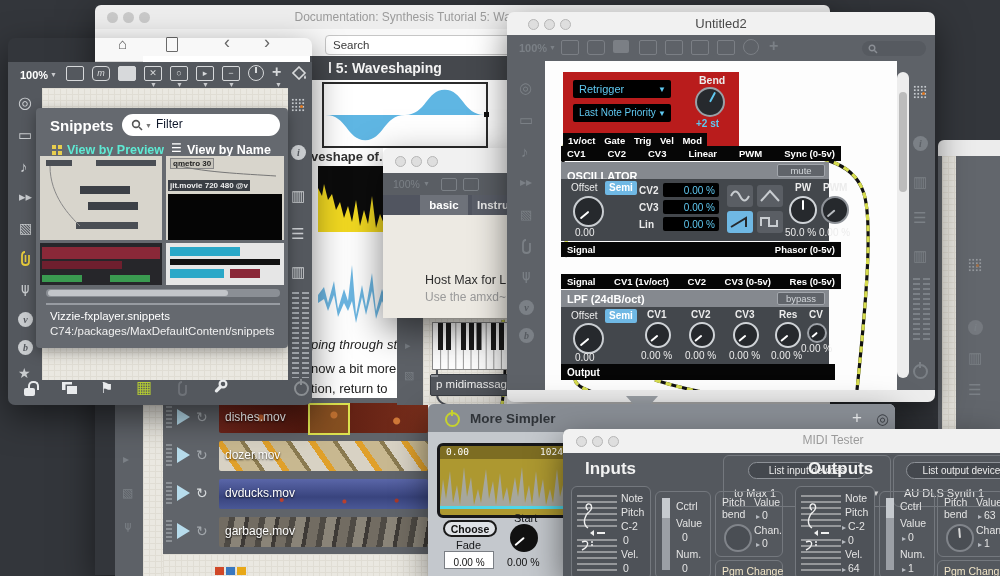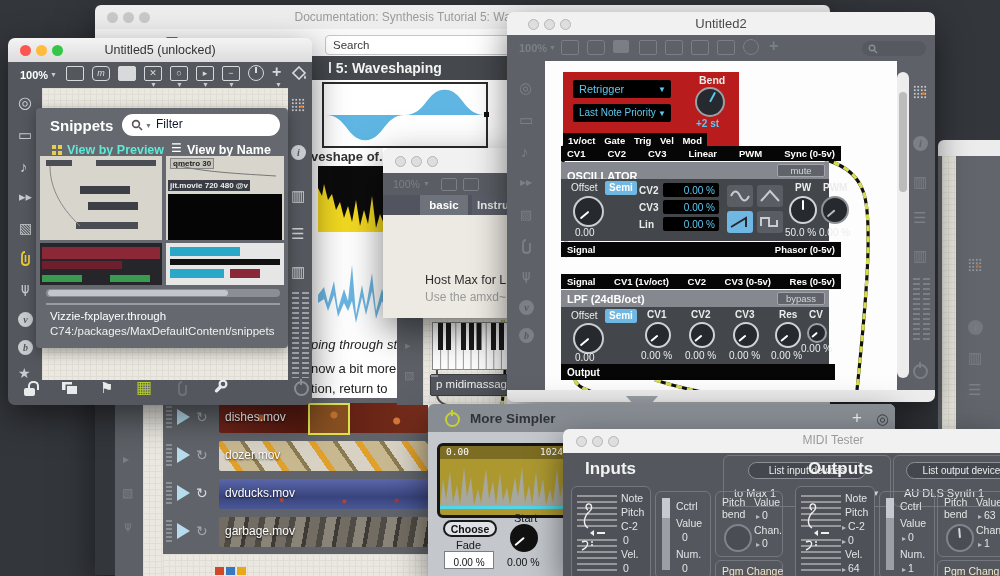--- a/index.html
+++ b/index.html
@@ -224,26 +224,20 @@
         <span style="font-size:11.5px;font-weight:bold;color:#e8e8e8;padding-left:5px">Instrume</span>
       </div>
     </div>
     <div class="a" style="left:0;top:67px;width:130px;height:103px;background:#edeae3;overflow:hidden">
       <span class="t" style="left:42px;top:58px;font-size:12.5px;color:#2e2e2e">Host Max for Live de</span>
       <span class="t" style="left:42px;top:76px;font-size:12px;color:#9a9a9a">Use the amxd~ obje</span>
     </div>
   </div>
 
   <div class="win" style="left:8px;top:38px;width:304px;height:367px;border-radius:7px">
-    <div class="tbar" style="height:24px;border-radius:7px 7px 0 0">
-      <span class="tl" style="left:12px;top:7px;background:#f95750"></span>
-      <span class="tl" style="left:28px;top:7px;background:#fdbc40"></span>
-      <span class="tl" style="left:44px;top:7px;background:#35c649"></span>
-      <span class="t" style="left:60px;top:5px;width:184px;text-align:center;font-size:12.5px;color:#333">Untitled5 (unlocked)</span>
-    </div>
     <div class="a chrome" style="left:0;top:24px;width:304px;height:343px;border-radius:0 0 7px 7px"></div>
 
     <span class="t" style="left:12px;top:31px;font-size:11px;color:#fff;font-weight:bold">100%</span>
     <span class="t" style="left:42px;top:33px;font-size:7px;color:#c9cbce">▼</span>
     <div class="tbicon" style="left:58px;top:28px"></div>
     <div class="tbicon" style="left:84px;top:28px;border-radius:4px;font-style:italic">m</div>
     <div class="tbicon" style="left:110px;top:28px;background:#d7d9db"></div>
     <div class="tbicon" style="left:136px;top:28px">✕</div>
     <div class="tbicon" style="left:162px;top:28px">○</div>
     <div class="tbicon" style="left:188px;top:28px">▸</div>
@@ -330,21 +324,21 @@
       <div class="a" style="left:130px;top:135px;width:118px;height:42px;background:#e6e6e6;overflow:hidden">
         <span class="a" style="left:4px;top:4px;width:70px;height:9px;background:#2aa8c8"></span>
         <span class="a" style="left:4px;top:16px;width:110px;height:6px;background:#111"></span>
         <span class="a" style="left:4px;top:26px;width:54px;height:9px;background:#2aa8c8"></span>
         <span class="a" style="left:64px;top:26px;width:30px;height:9px;background:#8a2838"></span>
       </div>
       <div class="a" style="left:10px;top:181px;width:234px;height:8px;background:#8b8f95;border-radius:4px">
         <span class="a" style="left:2px;top:1px;width:180px;height:6px;background:#c2c5c9;border-radius:3px"></span>
       </div>
       <div class="a" style="left:10px;top:195px;width:234px;height:2px;background:#989ca2"></div>
-      <span class="t" style="left:14px;top:202px;font-size:11.5px;color:#fff">Vizzie-fxplayer.through</span>
+      <span class="t" style="left:14px;top:202px;font-size:11.5px;color:#fff">Vizzie-fxplayer.snippets</span>
       <span class="t" style="left:14px;top:217px;font-size:11.5px;color:#f0f0f0">C74:/packages/MaxDefaultContent/snippets</span>
     </div>
 
     <div class="lock" style="left:16px;top:350px">
         <i></i>
       </div>
     <span class="a" style="left:54px;top:344px;width:10px;height:8px;background:#e8eaec"></span>
     <span class="a" style="left:59px;top:348px;width:10px;height:8px;background:#e8eaec;box-shadow:0 0 0 1.5px #54585e"></span>
     <span class="t" style="left:92px;top:341px;font-size:15px;color:#e8eaec">⚑</span>
     <span class="t" style="left:128px;top:340px;font-size:17px;color:#b5cc33">▦</span>

